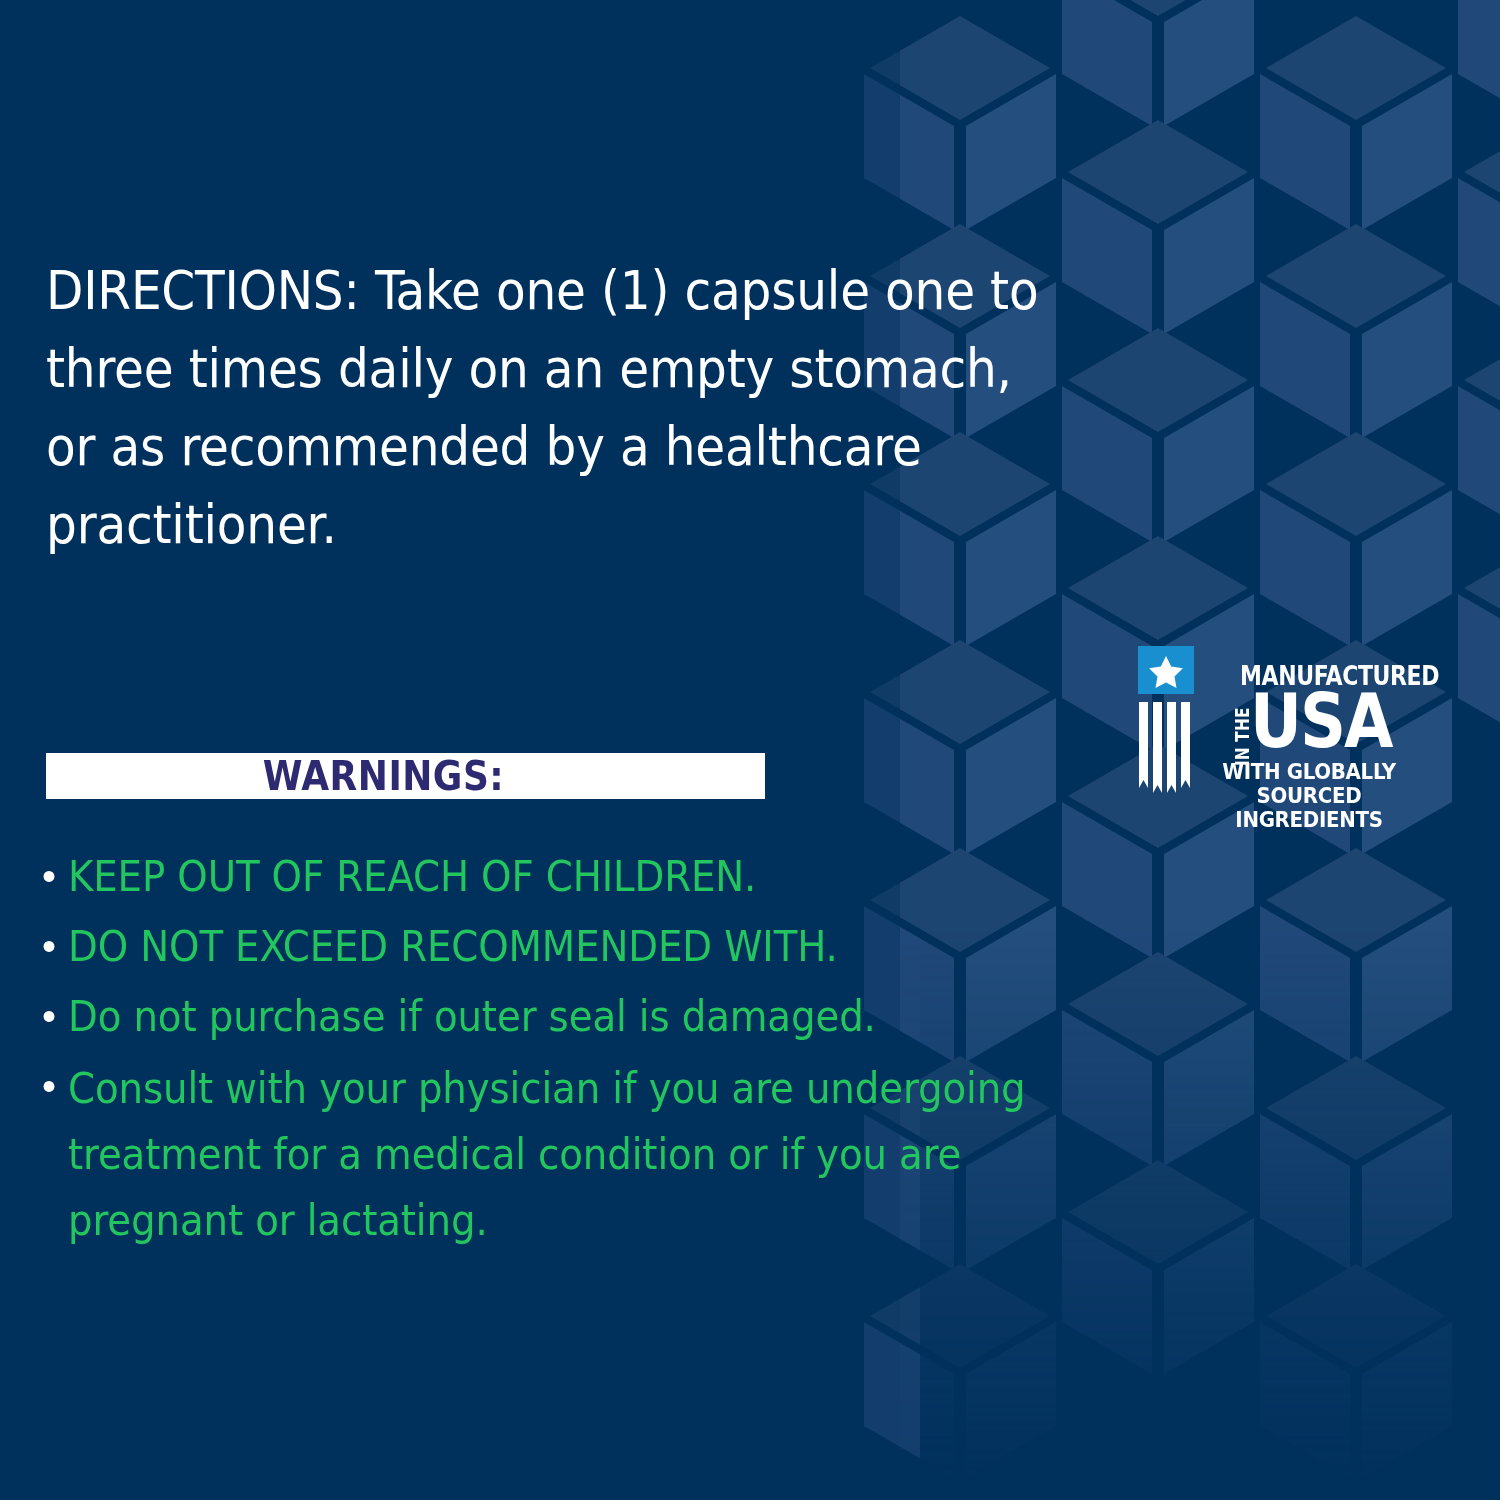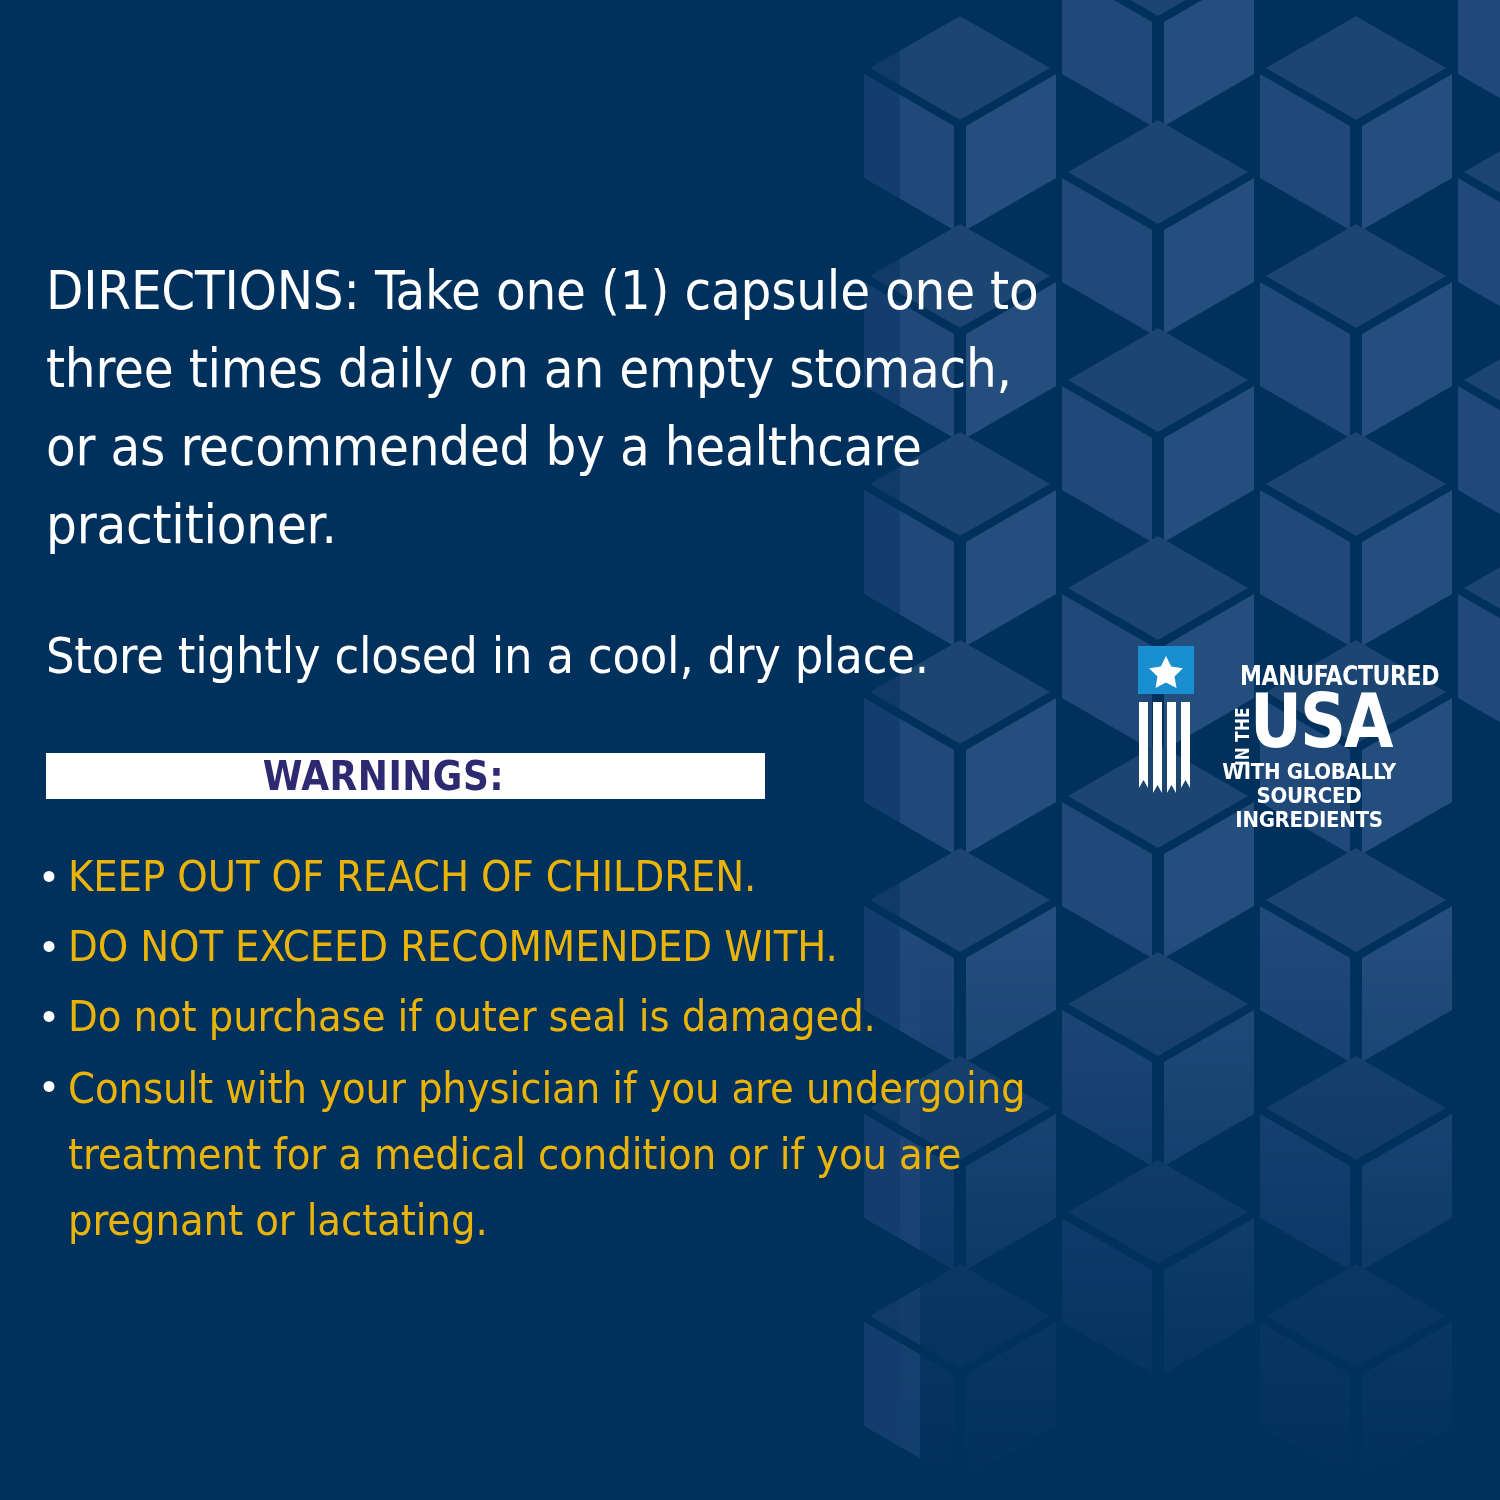--- a/index.html
+++ b/index.html
@@ -64,21 +64,21 @@
   }
   .wbullet{
     color:#ffffff;
     font-size:40px;
     line-height:62px;
     width:26px;
     flex:0 0 26px;
     text-align:left;
   }
   .wtext{
-    color:#eab308;
+    color:#22c55e;
     font-family:"DejaVu Sans Condensed","Liberation Sans",sans-serif;
     font-size:43px;line-height:62px;
     font-stretch:condensed;
     letter-spacing:-0.1px;
     flex:1 1 auto;
   }
   .wtext.multi{line-height:66px;}
 
   
   #usa-badge{
@@ -202,21 +202,20 @@
         <use href="#isocube" x="762" y="848"></use>
         <use href="#isocube" x="762" y="1056"></use>
       </g>
     </g>
   </svg>
 
   <div id="content">
 
     <div class="directions">DIRECTIONS: Take one (1) capsule one to three times daily on an empty stomach, or as recommended by a healthcare practitioner.</div>
 
-    <div class="storeline">Store tightly closed in a cool, dry place.</div>
 
     <div id="warnings-bar">
       <span class="wlabel">WARNINGS:</span>
     </div>
 
     <div id="warning-list">
 
       <div class="wrow">
         <span class="wbullet">•</span>
         <span class="wtext">KEEP OUT OF REACH OF CHILDREN.</span>

